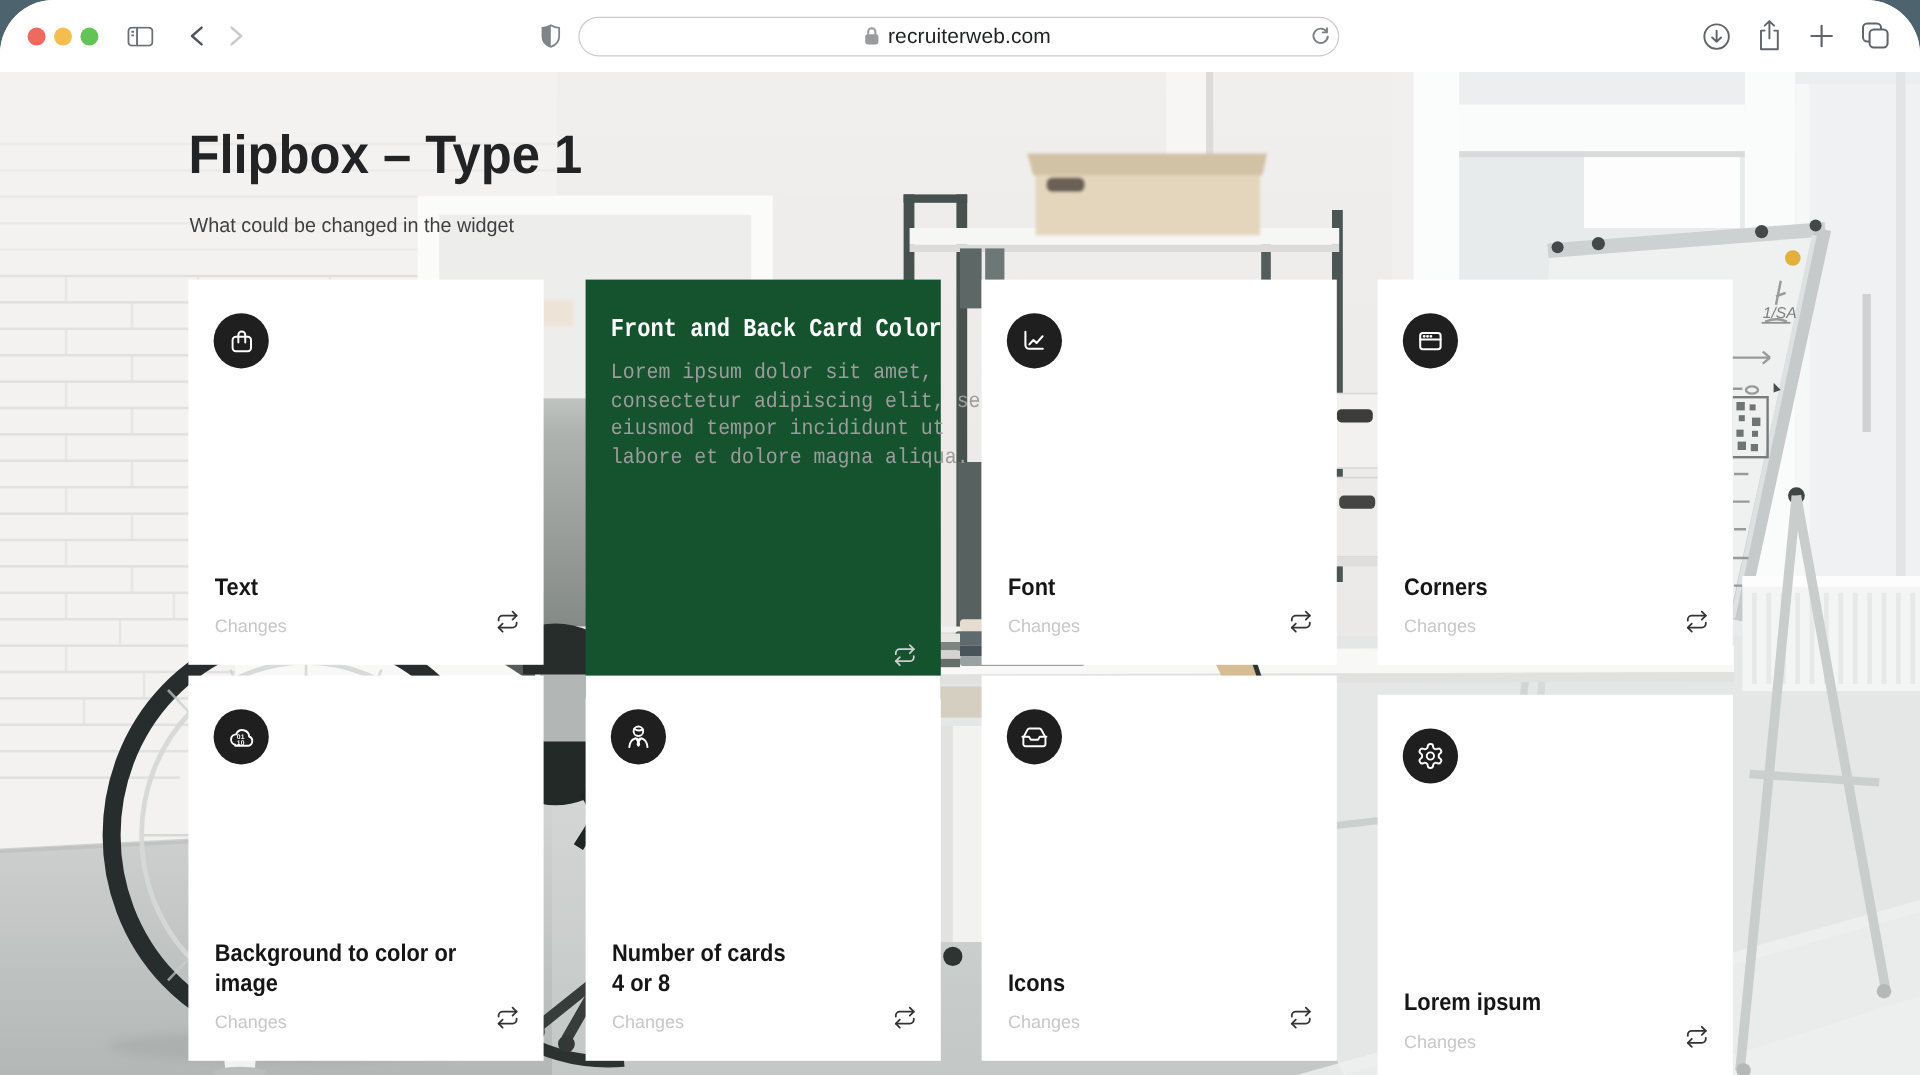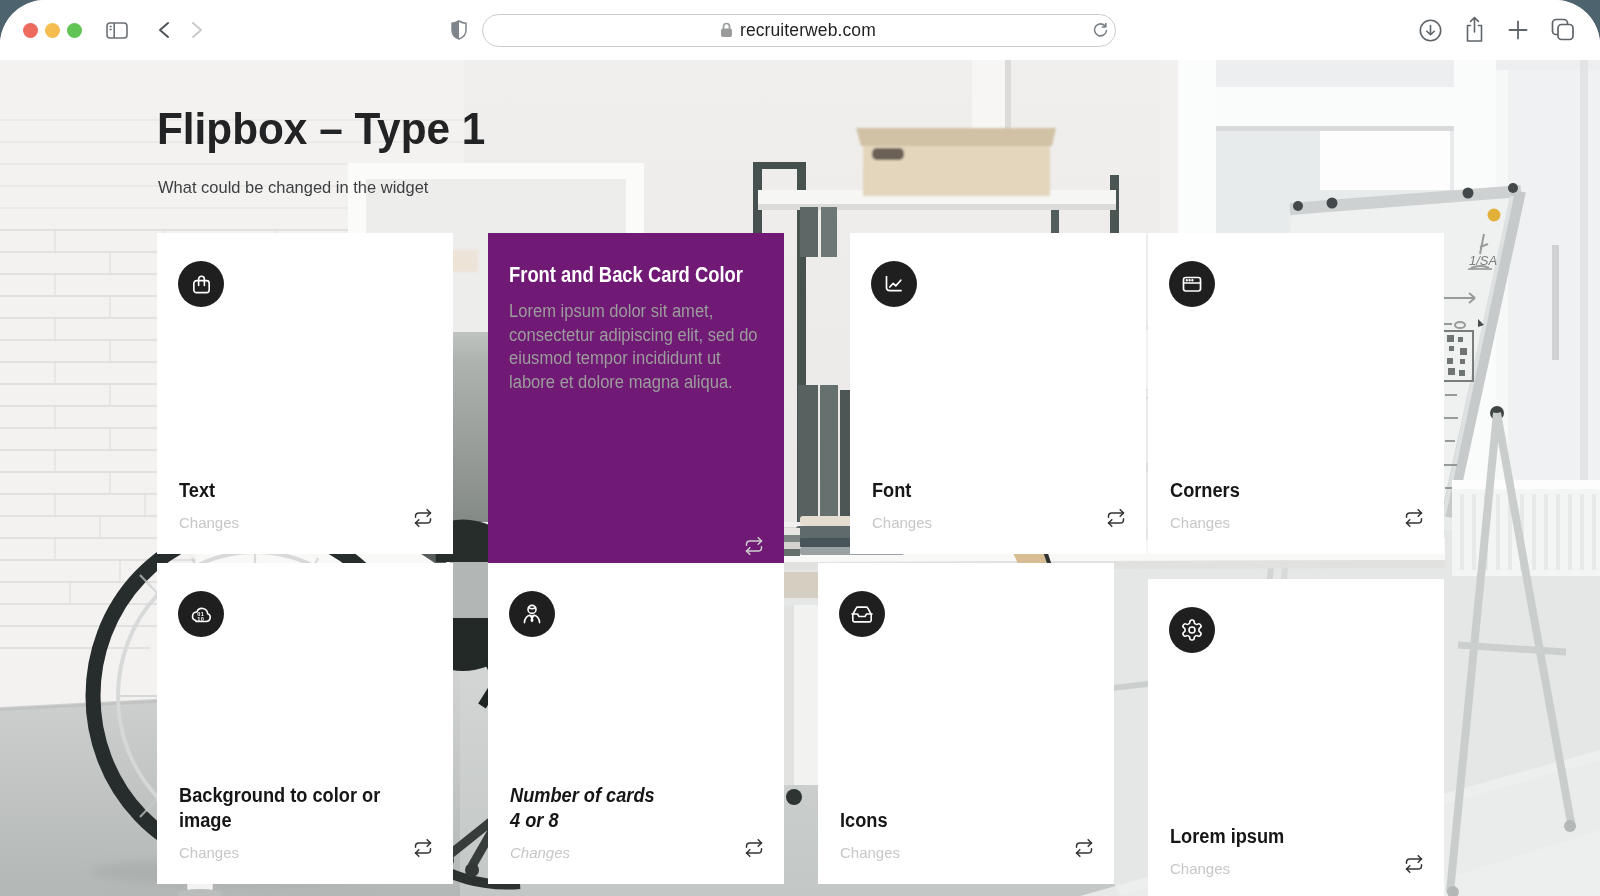--- a/index.html
+++ b/index.html
@@ -8,21 +8,21 @@
   .frame { position:absolute; inset:0; border-radius:45px 45px 0 0; overflow:hidden; background:#fff; }
   .chrome { position:absolute; top:0; left:0; width:1600px; height:60px; background:#fff; }
   .dot { position:absolute; top:22.5px; width:15px; height:15px; border-radius:50%; }
   .viewport { position:absolute; top:60px; left:0; width:1600px; height:836px; overflow:hidden; }
   .bgsvg { position:absolute; top:0; left:0; }
   h1 { position:absolute; left:157px; top:43px; font-size:45px; font-weight:bold; color:#222324;
        letter-spacing:0; transform:scaleX(0.94); transform-origin:0 0; white-space:nowrap; }
   .sub { position:absolute; left:158px; top:118px; font-size:17px; color:#3e3f40;
          transform:scaleX(0.97); transform-origin:0 0; white-space:nowrap; }
   .card { position:absolute; width:296px; height:321px; background:#fff; }
-  .dark { background:#701a75; height:349px; }
+  .dark { background:#14532d; height:349px;font-family:Liberation Mono, monospace; }
   .circ { position:absolute; left:21px; top:28px; width:46px; height:46px; border-radius:50%;
           background:#1f1f1f; display:flex; align-items:center; justify-content:center; }
   .title { position:absolute; left:22px; bottom:51px; font-size:20px; font-weight:bold; color:#161616;
            line-height:25px; transform:scaleX(0.91); transform-origin:0 0; white-space:nowrap; }
   .changes { position:absolute; left:22px; bottom:23px; font-size:15px; color:#c7c7c7;
              transform:scaleX(1); transform-origin:0 0; }
   .flip { position:absolute; right:20px; bottom:26px; }
   .dtitle { position:absolute; left:21px; top:30px; font-size:21.5px; font-weight:bold; color:#fff;
             transform:scaleX(0.855); transform-origin:0 0; white-space:nowrap; }
   .dbody { position:absolute; left:21px; top:67px; font-size:18px; color:#9c9c9c; line-height:23.6px;
@@ -280,21 +280,21 @@
     <div class="dtitle">Front and Back Card Color</div>
     <div class="dbody">Lorem ipsum dolor sit amet,<br>consectetur adipiscing elit, sed do<br>eiusmod tempor incididunt ut<br>labore et dolore magna aliqua.</div>
     <svg class="flip" width="20" height="20" viewBox="0 0 24 24" fill="none" stroke="#cfcfcf" stroke-width="1.8" stroke-linecap="round" stroke-linejoin="round">
         <path d="m17 2 4 4-4 4"></path>
         <path d="M3 11v-1a4 4 0 0 1 4-4h14"></path>
         <path d="m7 22-4-4 4-4"></path>
         <path d="M21 13v1a4 4 0 0 1-4 4H3"></path>
       </svg>
   </div>
 
-  <div class="card" style="left:818px; top:233px;margin-left:32px;">
+  <div class="card" style="left:818px; top:233px;">
     <div class="circ">
         <svg width="24" height="24" viewBox="0 0 24 24" fill="none" stroke="#fff" stroke-width="1.7" stroke-linecap="round" stroke-linejoin="round">
           <path d="M4.5 4.5 v11 a3.2 3.2 0 0 0 3.2 3.2 h11.3"></path>
           <path d="m7.8 15 3.4-3.7 2.6 2.6 5-5.7"></path>
         </svg>
       </div>
     <div class="title">Font</div>
     <div class="changes">Changes</div>
     <svg class="flip" width="20" height="20" viewBox="0 0 24 24" fill="none" stroke="#333" stroke-width="1.8" stroke-linecap="round" stroke-linejoin="round">
         <path d="m17 2 4 4-4 4"></path>
@@ -335,21 +335,21 @@
     <div class="title">Background to color or<br>image</div>
     <div class="changes">Changes</div>
     <svg class="flip" width="20" height="20" viewBox="0 0 24 24" fill="none" stroke="#333" stroke-width="1.8" stroke-linecap="round" stroke-linejoin="round">
         <path d="m17 2 4 4-4 4"></path>
         <path d="M3 11v-1a4 4 0 0 1 4-4h14"></path>
         <path d="m7 22-4-4 4-4"></path>
         <path d="M21 13v1a4 4 0 0 1-4 4H3"></path>
       </svg>
   </div>
 
-  <div class="card" style="left:488px; top:563px;font-style:italic;">
+  <div class="card" style="left:488px; top:563px;">
     <div class="circ">
         <svg width="24" height="24" viewBox="0 0 24 24" fill="none" stroke="#fff" stroke-width="1.6" stroke-linecap="round" stroke-linejoin="round">
           <circle cx="12" cy="7.4" r="4"></circle>
           <path d="M8.6 5.3 q3.4 2.6 6.9 0.5"></path>
           <path d="M4.4 20.6 c.4-4.6 2.7-6.8 5.3-7.4 l2.3 2.9 2.3-2.9 c2.6.6 4.9 2.8 5.3 7.4"></path>
           <path d="m10.8 13.4 1.2 1.6 1.2-1.6"></path>
           <path d="M12 15.3 l-.65 3.1 .65 1 .65-1 z"></path>
         </svg>
       </div>
     <div class="title">Number of cards<br>4 or 8</div>

